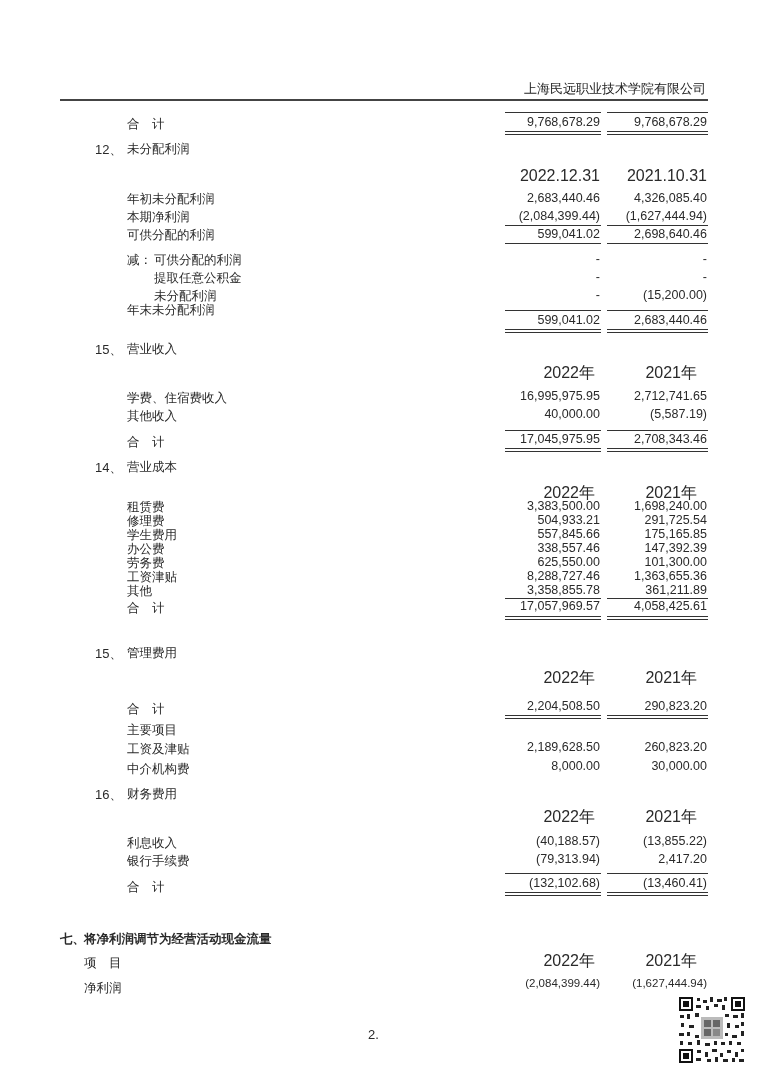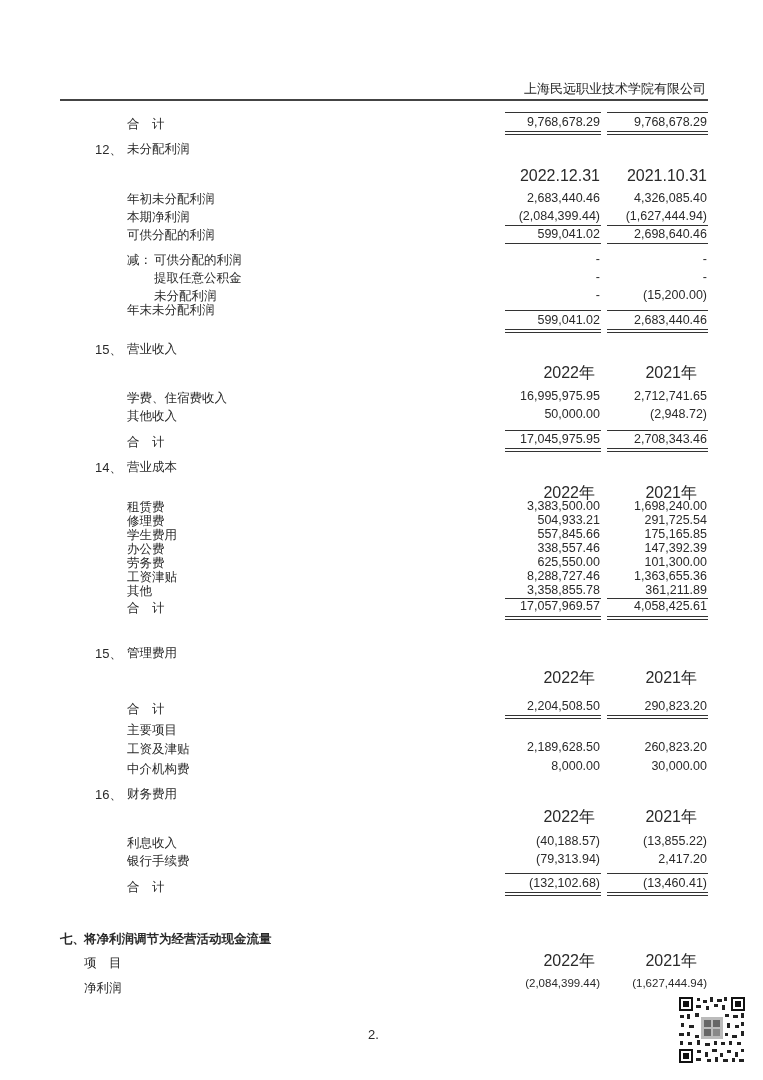--- a/index.html
+++ b/index.html
@@ -78,22 +78,22 @@
 <div class="abs dbl u2" style="top:329px"></div>
 
 <div class="abs sec-no" style="left:95px;top:341px">15、</div>
 <div class="abs sec-title" style="left:127px;top:341px">营业收入</div>
 <div class="abs hdr-col col1" style="top:363px;width:90px">2022年</div>
 <div class="abs hdr-col col2" style="top:363px;width:90px">2021年</div>
 <div class="abs lbl" style="left:127px;top:390px">学费、住宿费收入</div>
 <div class="abs num col1" style="top:389px">16,995,975.95</div>
 <div class="abs num col2" style="top:389px">2,712,741.65</div>
 <div class="abs lbl" style="left:127px;top:408px">其他收入</div>
-<div class="abs num col1" style="top:407px">50,000.00</div>
-<div class="abs num col2" style="top:407px">(2,948.72)</div>
+<div class="abs num col1" style="top:407px">40,000.00</div>
+<div class="abs num col2" style="top:407px">(5,587.19)</div>
 <div class="abs line-top u1" style="top:430px"></div>
 <div class="abs line-top u2" style="top:430px"></div>
 <div class="abs lbl" style="left:127px;top:434px">合　计</div>
 <div class="abs num col1" style="top:432px">17,045,975.95</div>
 <div class="abs num col2" style="top:432px">2,708,343.46</div>
 <div class="abs dbl u1" style="top:448px"></div>
 <div class="abs dbl u2" style="top:448px"></div>
 
 <div class="abs sec-no" style="left:95px;top:459px">14、</div>
 <div class="abs sec-title" style="left:127px;top:459px">营业成本</div>

